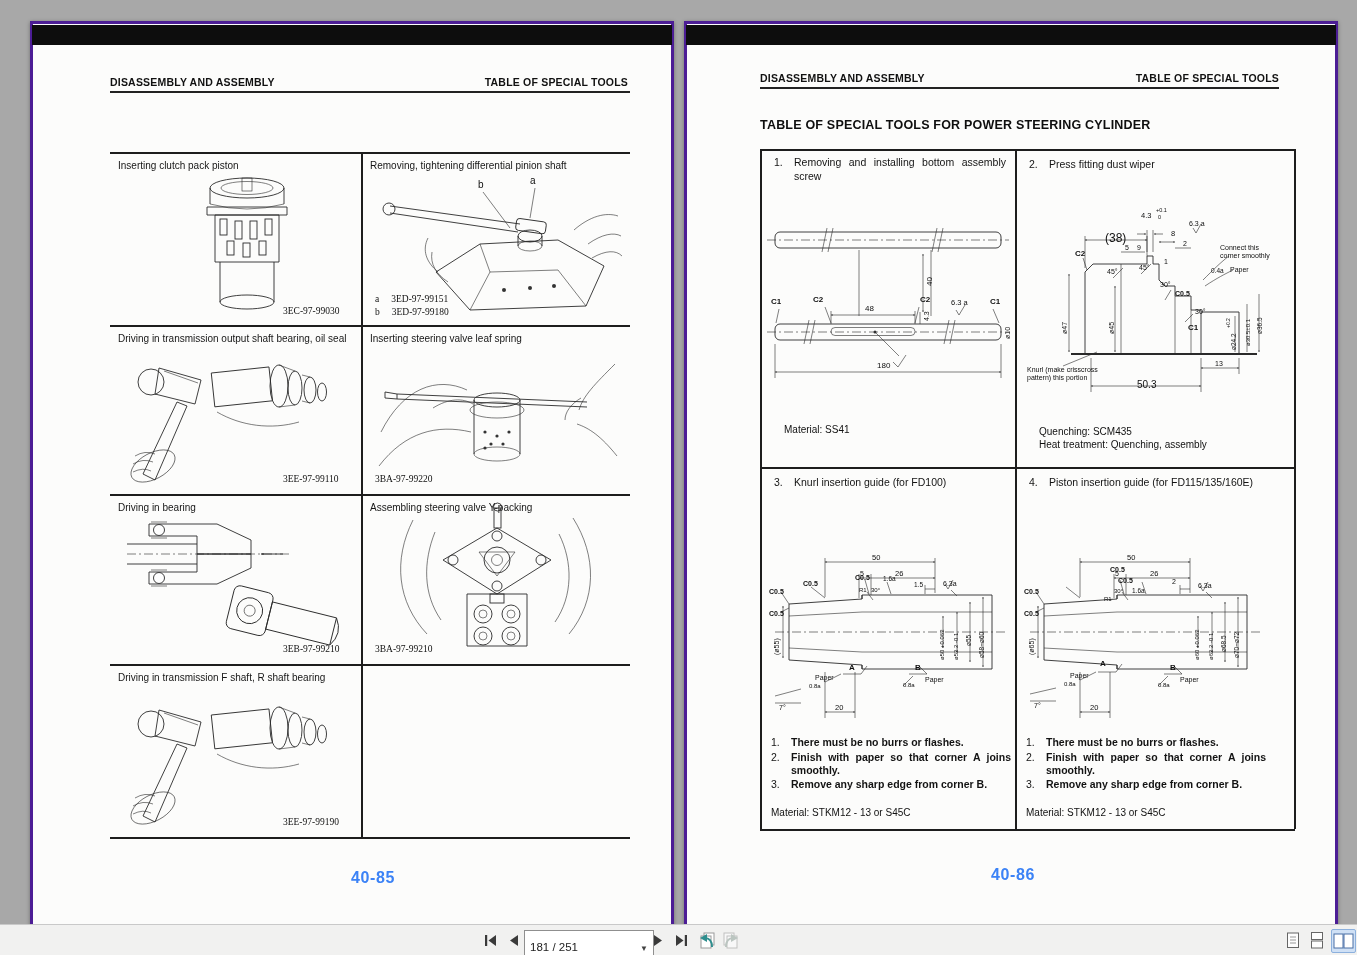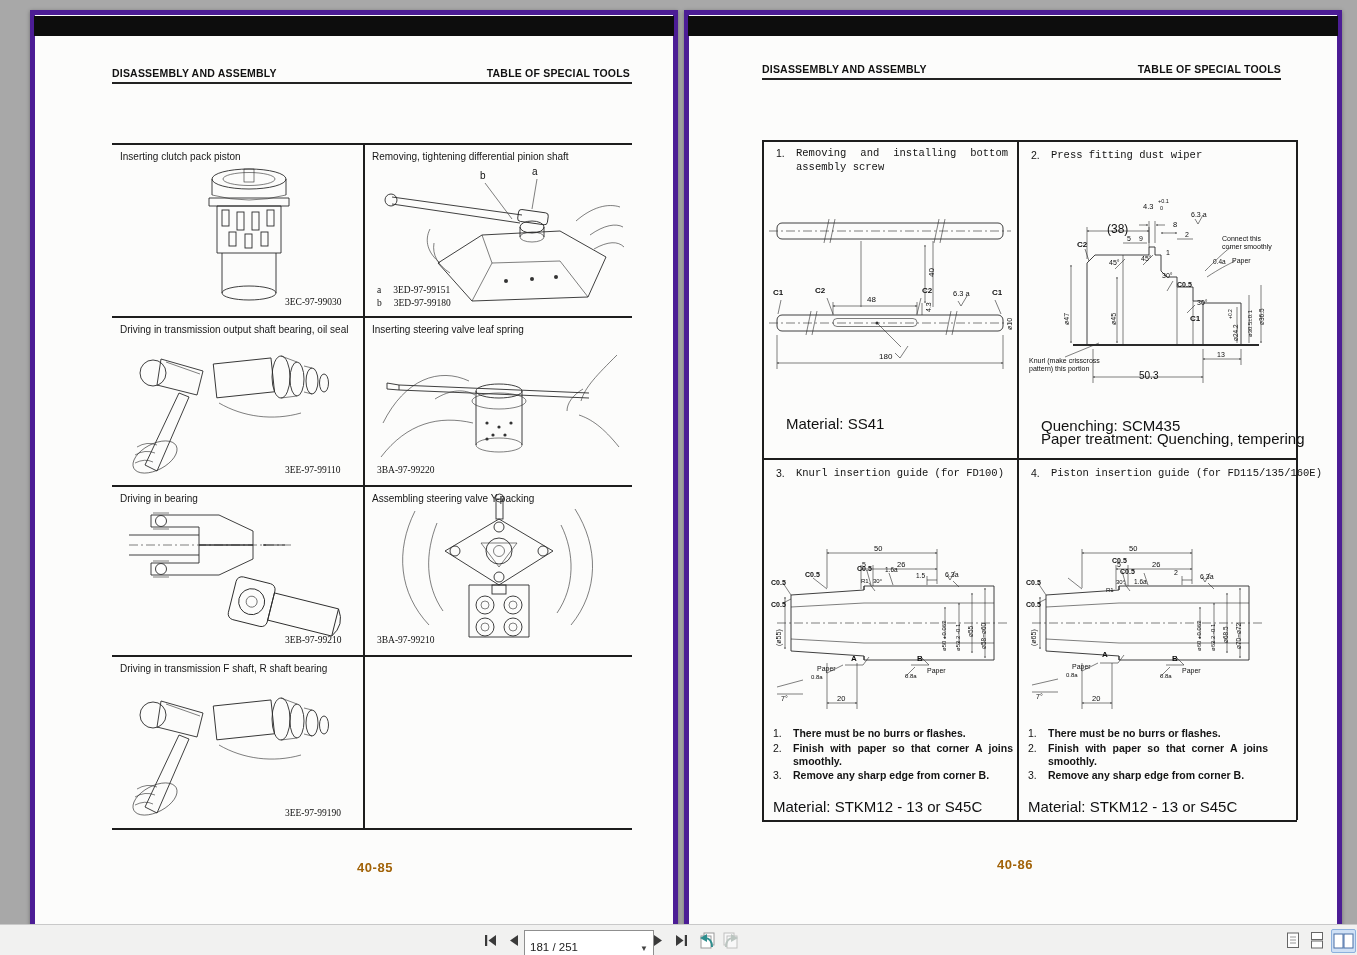--- a/index.html
+++ b/index.html
@@ -1,34 +1,34 @@
 <!DOCTYPE html>
 <html><head>
 <meta charset="utf-8">
 <style>
   html,body{margin:0;padding:0;}
   body{width:1357px;height:955px;background:#a8a8a8;font-family:"Liberation Sans",sans-serif;position:relative;overflow:hidden;}
-  .page{position:absolute;top:10px;background:#fcfcfb;border:5px solid #4c1d95;box-shadow:0 1px 4px rgba(0,0,0,.35);}
+  .page{position:absolute;top:21px;background:#fcfcfb;border:3px solid #4c1d95;box-shadow:0 1px 4px rgba(0,0,0,.35);}
   #pageL{left:30px;width:638px;height:912px;}
   #pageR{left:684px;width:648px;height:912px;}
   .scanbar{position:absolute;left:-1px;right:-1px;top:1px;height:20px;background:#0d0d0d;}
   .hdr{position:absolute;font-weight:bold;font-size:10.5px;letter-spacing:.2px;color:#111;white-space:nowrap;}
   .hline{position:absolute;height:1.6px;background:#222;box-shadow:0 2px 0 -1px #b5b5b5;}
   .tlh{position:absolute;height:1.7px;background:#1d1d1d;}
   .tlv{position:absolute;width:1.6px;background:#1d1d1d;}
   .cap{position:absolute;font-size:10px;color:#161616;white-space:nowrap;}
   .code{position:absolute;font-size:9.5px;font-family:"Liberation Serif",serif;color:#101010;white-space:nowrap;display:flex;}
   .code .k{margin-right:12px;}
-  .pageno{position:absolute;font-size:13px;font-weight:bold;letter-spacing:.6px;color:#a16207;}
+  .pageno{position:absolute;font-size:16px;font-weight:bold;letter-spacing:.6px;color:#3b82f6;}
   .ptitle{position:absolute;font-weight:bold;font-size:12.5px;color:#0e0e0e;letter-spacing:.2px;white-space:nowrap;}
   .toolrow{position:absolute;display:flex;font-size:10.5px;color:#131313;}
   .toolrow .num{width:20px;flex:none;}
-  .toolrow .tcap{line-height:1.3;font-family:Liberation Mono, monospace;}
+  .toolrow .tcap{line-height:1.3;}
   .just{text-align:justify;}
-  .mat{position:absolute;font-size:15px;color:#111;white-space:nowrap;}
+  .mat{position:absolute;font-size:10px;color:#111;white-space:nowrap;}
   .notes{position:absolute;font-size:10.5px;color:#131313;width:240px;}
   .note{display:flex;margin-bottom:2px;}
   .note .n{width:20px;flex:none;}
   .note .t{text-align:justify;line-height:1.22;font-weight:bold;}
   .draw{position:absolute;}
   .draw svg{display:block;overflow:visible;}
   .draw svg path,.draw svg rect,.draw svg circle,.draw svg ellipse,.draw svg line{stroke:#2a2a2a;stroke-width:.9;fill:none;}
   .draw svg .thin{stroke-width:.6;}
   .draw svg .thick{stroke-width:1.8;}
   .draw svg .dash{stroke-dasharray:9 3 2 3;stroke-width:.6;}
@@ -249,20 +249,21 @@
   </div>
 
   <div class="pageno" style="left:300px;top:845px;width:80px;text-align:center">40-85</div>
 </div>
 
 <div class="page" id="pageR">
   <div class="scanbar"></div>
   <div class="hdr" style="left:73px;top:48px">DISASSEMBLY AND ASSEMBLY</div>
   <div class="hdr" style="right:56px;top:48px">TABLE OF SPECIAL TOOLS</div>
   <div class="hline" style="left:73px;top:63px;width:519px"></div>
+  <div class="ptitle" style="left:73px;top:94px">TABLE OF SPECIAL TOOLS FOR POWER STEERING CYLINDER</div>
 
   <div class="tlh" style="left:73px;top:125px;width:535px"></div>
   <div class="tlh" style="left:73px;top:443px;width:535px"></div>
   <div class="tlh" style="left:73px;top:805px;width:535px"></div>
   <div class="tlv" style="left:73px;top:125px;height:680px"></div>
   <div class="tlv" style="left:328px;top:125px;height:680px"></div>
   <div class="tlv" style="left:607px;top:125px;height:680px"></div>
 
   <div class="toolrow" style="left:87px;top:132px">
     <span class="num">1.</span>
@@ -358,21 +359,21 @@
       <span class="dim" style="left: 206px; top: 168px; font-size: 6.5px; transform: rotate(-90deg);">ø24.2</span>
       <span class="dim" style="left: 201px; top: 146px; font-size: 5px; transform: rotate(-90deg);">+0.2</span>
       <span class="dim" style="left: 220px; top: 164px; font-size: 6px; transform: rotate(-90deg);">ø30.5±0.1</span>
       <span class="dim" style="left: 232px; top: 152px; font-size: 6.5px; transform: rotate(-90deg);">ø36.5</span>
       <span class="dim" style="left: 190px; top: 178px; font-size: 7px;">13</span>
       <span class="dim" style="left: 112px; top: 198px; font-size: 10px;">50.3</span>
       <span class="dim" style="left: 2px; top: 184px; font-size: 7px;">Knurl (make crisscross</span>
       <span class="dim" style="left: 2px; top: 192px; font-size: 7px;">pattern) this portion</span>
     </div>
   <div class="mat" style="left:352px;top:402px">Quenching: SCM435</div>
-  <div class="mat" style="left:352px;top:415px">Paper treatment: Quenching, tempering</div>
+  <div class="mat" style="left:352px;top:415px">Heat treatment: Quenching, assembly</div>
 
   <div class="toolrow" style="left:87px;top:452px">
     <span class="num">3.</span>
     <span class="tcap">Knurl insertion guide (for FD100)</span>
   </div>
   <div class="draw" style="left:80px;top:468px">
     <svg width="245" height="250" viewBox="0 0 245 250">
       <path d="M8,140 H238" class="dash"></path>
       <path d="M22,112 L95,107 M22,168 L95,173 M22,112 V168 M95,107 V103 H225 V177 H95 V173 M95,103 V107 M95,173 V177"></path>
       <path d="M95,120 H225 M95,160 H225 M22,124 L95,120 M22,156 L95,160" class="thin"></path>

